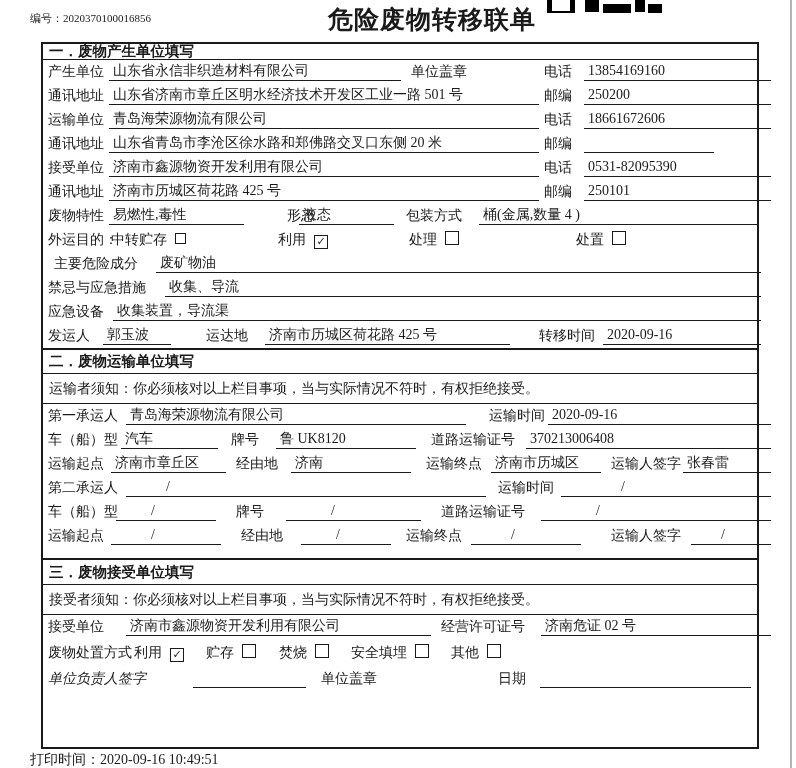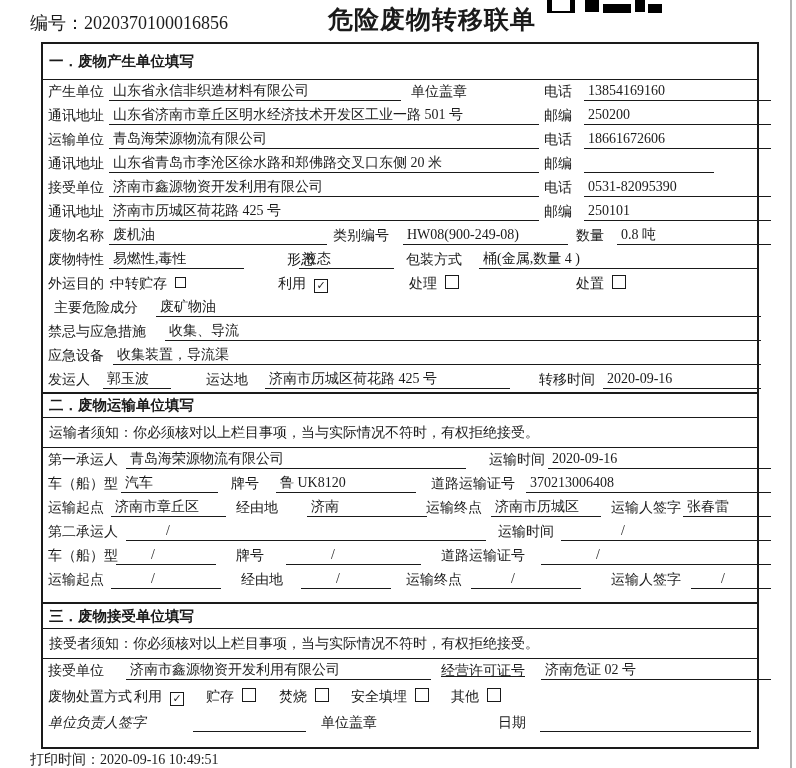--- a/index.html
+++ b/index.html
@@ -2,21 +2,21 @@
 <html><head>
 <meta charset="utf-8">
 <style>
   html,body{margin:0;padding:0;}
   body{
     width:796px;height:768px;position:relative;background:#ffffff;
     font-family:"Liberation Serif","DejaVu Serif",serif;
     color:#1a1a1a;overflow:hidden;
   }
   .abs{position:absolute;white-space:nowrap;}
-  #serial{left:30px;top:11px;font-size:18px;}
+  #serial{left:30px;top:11px;font-size:11px;}
   #title{left:328px;top:3px;font-size:25px;font-weight:bold;letter-spacing:1px;}
   #qr{left:545px;top:0;width:120px;height:13px;overflow:hidden;}
   #qr div{position:absolute;background:#000;}
   #qr .ring{background:transparent;border:5px solid #000;width:18px;height:20px;left:2px;top:-14px;}
   #scan-edge{left:790px;top:0;width:2px;height:768px;background:#b4b4b4;}
   #form{
     position:absolute;left:41px;top:42px;width:718px;height:707px;
     box-sizing:border-box;border:2px solid #1a1a1a;background:#fff;
   }
   .sec-h{
@@ -55,21 +55,21 @@
 <div class="abs" id="qr" aria-hidden="true">
   <div class="ring"></div>
   <div style="left:40px;top:0;width:14px;height:12px;"></div>
   <div style="left:58px;top:4px;width:28px;height:9px;"></div>
   <div style="left:90px;top:0;width:10px;height:12px;"></div>
   <div style="left:103px;top:4px;width:14px;height:9px;"></div>
 </div>
 
 <div id="form">
     <div class="section">
-      <div class="sec-h first" style="height: 36px; text-align: center;">一．废物产生单位填写</div>
+      <div class="sec-h first" style="height: 16px; text-align: center;">一．废物产生单位填写</div>
       <div class="row" style="height: 24px;">
         <span class="lb" style="left: 5px;">产生单位</span>
         <span class="f" style="width: 292px; left: 66px;">山东省永信非织造材料有限公司</span>
         <span class="lb" style="left: 368px;">单位盖章</span>
         <span class="lb" style="left: 501px;">电话</span>
         <span class="f" style="width: 187px; left: 541px;">13854169160</span>
       </div>
       <div class="row" style="height: 24px;">
         <span class="lb" style="left: 5px;">通讯地址</span>
         <span class="f" style="width: 430px; left: 66px;">山东省济南市章丘区明水经济技术开发区工业一路 501 号</span>
@@ -92,28 +92,20 @@
         <span class="lb" style="left: 5px;">接受单位</span>
         <span class="f" style="width: 430px; left: 66px;">济南市鑫源物资开发利用有限公司</span>
         <span class="lb" style="left: 501px;">电话</span>
         <span class="f" style="width: 187px; left: 541px;">0531-82095390</span>
       </div>
       <div class="row" style="height: 24px;">
         <span class="lb" style="left: 5px;">通讯地址</span>
         <span class="f" style="width: 430px; left: 66px;">济南市历城区荷花路 425 号</span>
         <span class="lb" style="left: 501px;">邮编</span>
         <span class="f" style="width: 187px; left: 541px;">250101</span>
-      </div>
-      <div class="row" style="height: 24px;">
-        <span class="lb" style="left: 5px;">废物名称</span>
-        <span class="f" style="width: 218px; left: 66px;">废机油</span>
-        <span class="lb" style="left: 290px;">类别编号</span>
-        <span class="f" style="width: 165px; left: 360px;">HW08(900-249-08)</span>
-        <span class="lb" style="left: 533px;">数量</span>
-        <span class="f" style="width: 154px; left: 574px;">0.8 吨</span>
       </div>
       <div class="row" style="height: 24px;">
         <span class="lb" style="left: 5px;">废物特性</span>
         <span class="f" style="width: 135px; left: 66px;">易燃性,毒性</span>
         <span class="lb" style="left: 213px; margin-left: 31px;">形态</span>
         <span class="f" style="width: 95px; left: 256px;">液态</span>
         <span class="lb" style="left: 363px;">包装方式</span>
         <span class="f" style="width: 280px; left: 436px;">桶(金属,数量 4 )</span>
       </div>
       <div class="row" style="height: 24px;">
@@ -158,21 +150,21 @@
         <span class="f" style="width: 97px; left: 78px;">汽车</span>
         <span class="lb" style="left: 188px;">牌号</span>
         <span class="f" style="width: 140px; left: 233px;">鲁 UK8120</span>
         <span class="lb" style="left: 388px;">道路运输证号</span>
         <span class="f" style="width: 245px; left: 483px;">370213006408</span>
       </div>
       <div class="row" style="height: 24px;">
         <span class="lb" style="left: 5px;">运输起点</span>
         <span class="f" style="width: 115px; left: 68px;">济南市章丘区</span>
         <span class="lb" style="left: 193px;">经由地</span>
-        <span class="f" style="width: 120px; left: 264px;">济南</span>
+        <span class="f" style="width: 120px; left: 248px;">济南</span>
         <span class="lb" style="left: 383px;">运输终点</span>
         <span class="f" style="width: 110px; left: 448px;">济南市历城区</span>
         <span class="lb" style="left: 568px;">运输人签字</span>
         <span class="f" style="width: 88px; left: 640px;">张春雷</span>
       </div>
       <div class="row" style="height: 24px;">
         <span class="lb" style="left: 5px;">第二承运人</span>
         <span class="f" style="width: 360px; padding-left: 40px; left: 83px;">/</span>
         <span class="lb" style="left: 455px;">运输时间</span>
         <span class="f" style="width: 210px; padding-left: 60px; left: 518px;">/</span>
@@ -196,21 +188,21 @@
         <span class="f" style="width: 80px; padding-left: 30px; left: 648px;">/</span>
       </div>
       <div style="height: 10px;"></div>
     </div>
     <div class="section">
       <div class="sec-h" style="height: 27px;">三．废物接受单位填写</div>
       <div class="notice" style="height: 30px;">接受者须知：你必须核对以上栏目事项，当与实际情况不符时，有权拒绝接受。</div>
       <div class="row" style="height: 26px;">
         <span class="lb" style="left: 5px;">接受单位</span>
         <span class="f" style="width: 305px; left: 83px;">济南市鑫源物资开发利用有限公司</span>
-        <span class="lb" style="left: 398px; text-decoration: underline;">经营许可证号</span>
+        <span class="lb" style="left: 398px;">经营许可证号</span>
         <span class="f" style="width: 230px; left: 498px;">济南危证 02 号</span>
       </div>
       <div class="row" style="height: 26px;">
         <span class="lb" style="left: 5px;">废物处置方式</span>
         <span class="chk" style="left: 91px;"><span>利用</span><span class="box">✓</span></span>
         <span class="chk" style="left: 163px;"><span>贮存</span><span class="box"></span></span>
         <span class="chk" style="left: 236px;"><span>焚烧</span><span class="box"></span></span>
         <span class="chk" style="left: 308px;"><span>安全填埋</span><span class="box"></span></span>
         <span class="chk" style="left: 408px;"><span>其他</span><span class="box"></span></span>
       </div>

